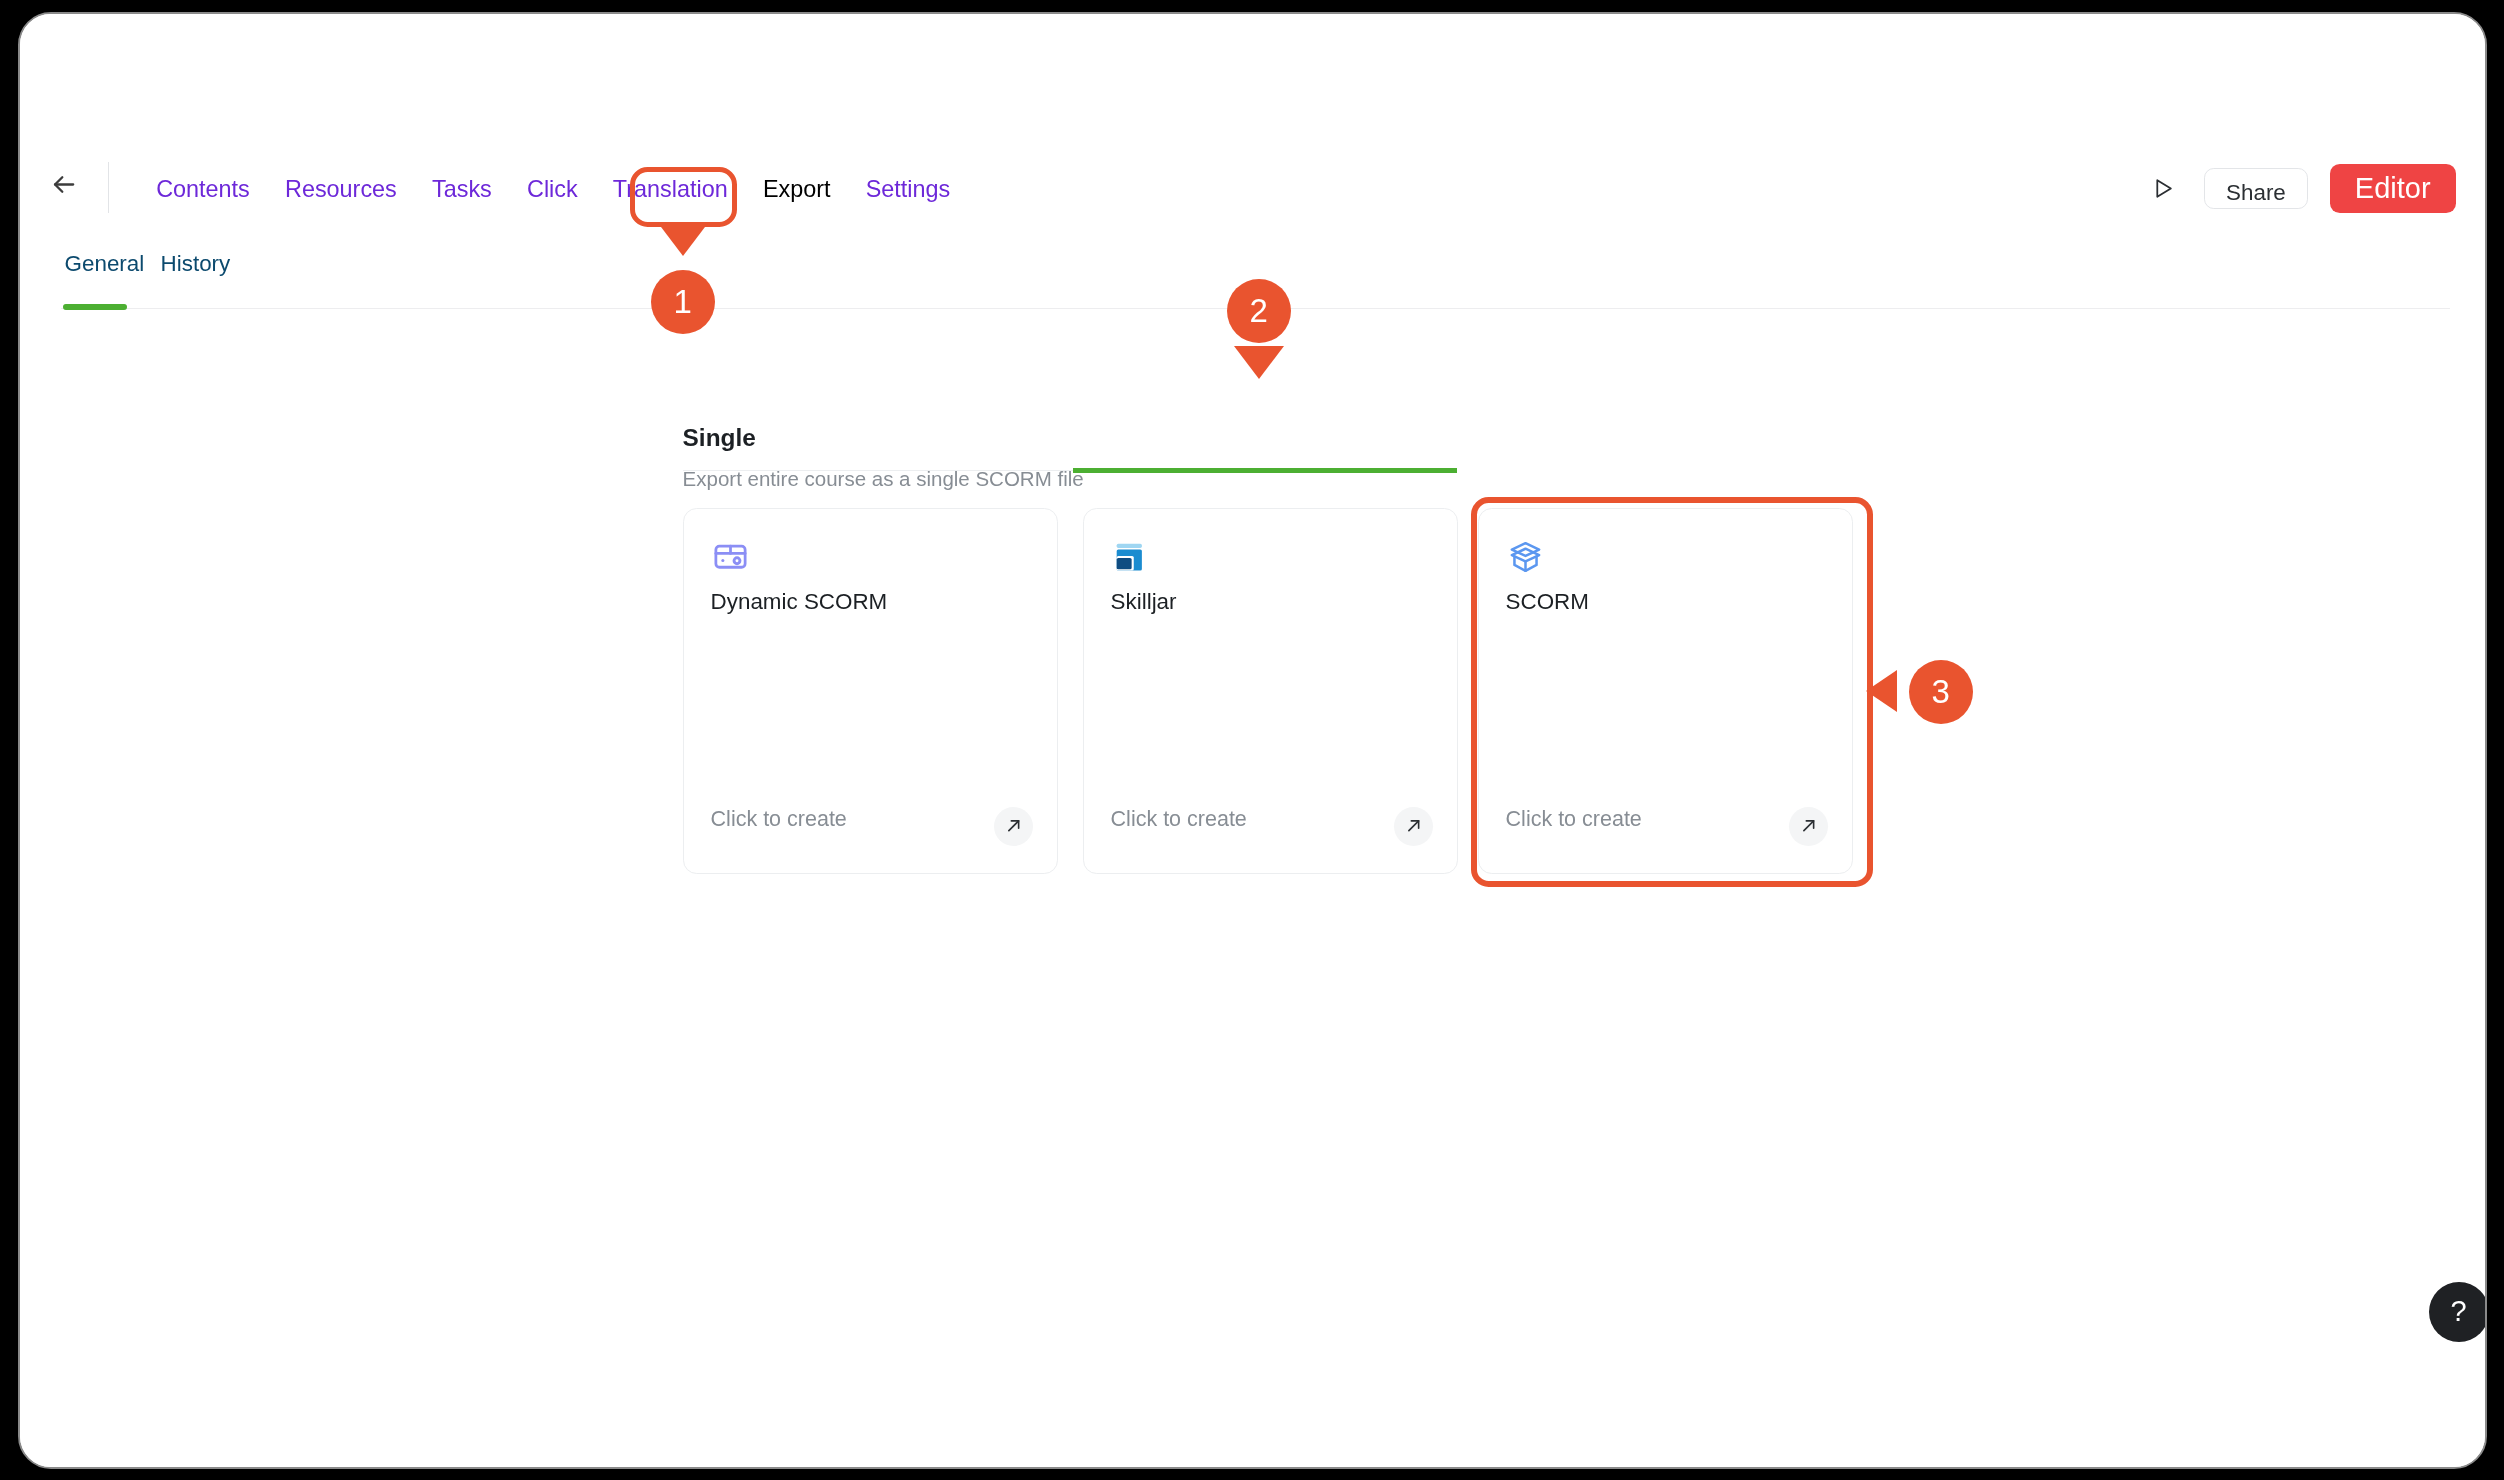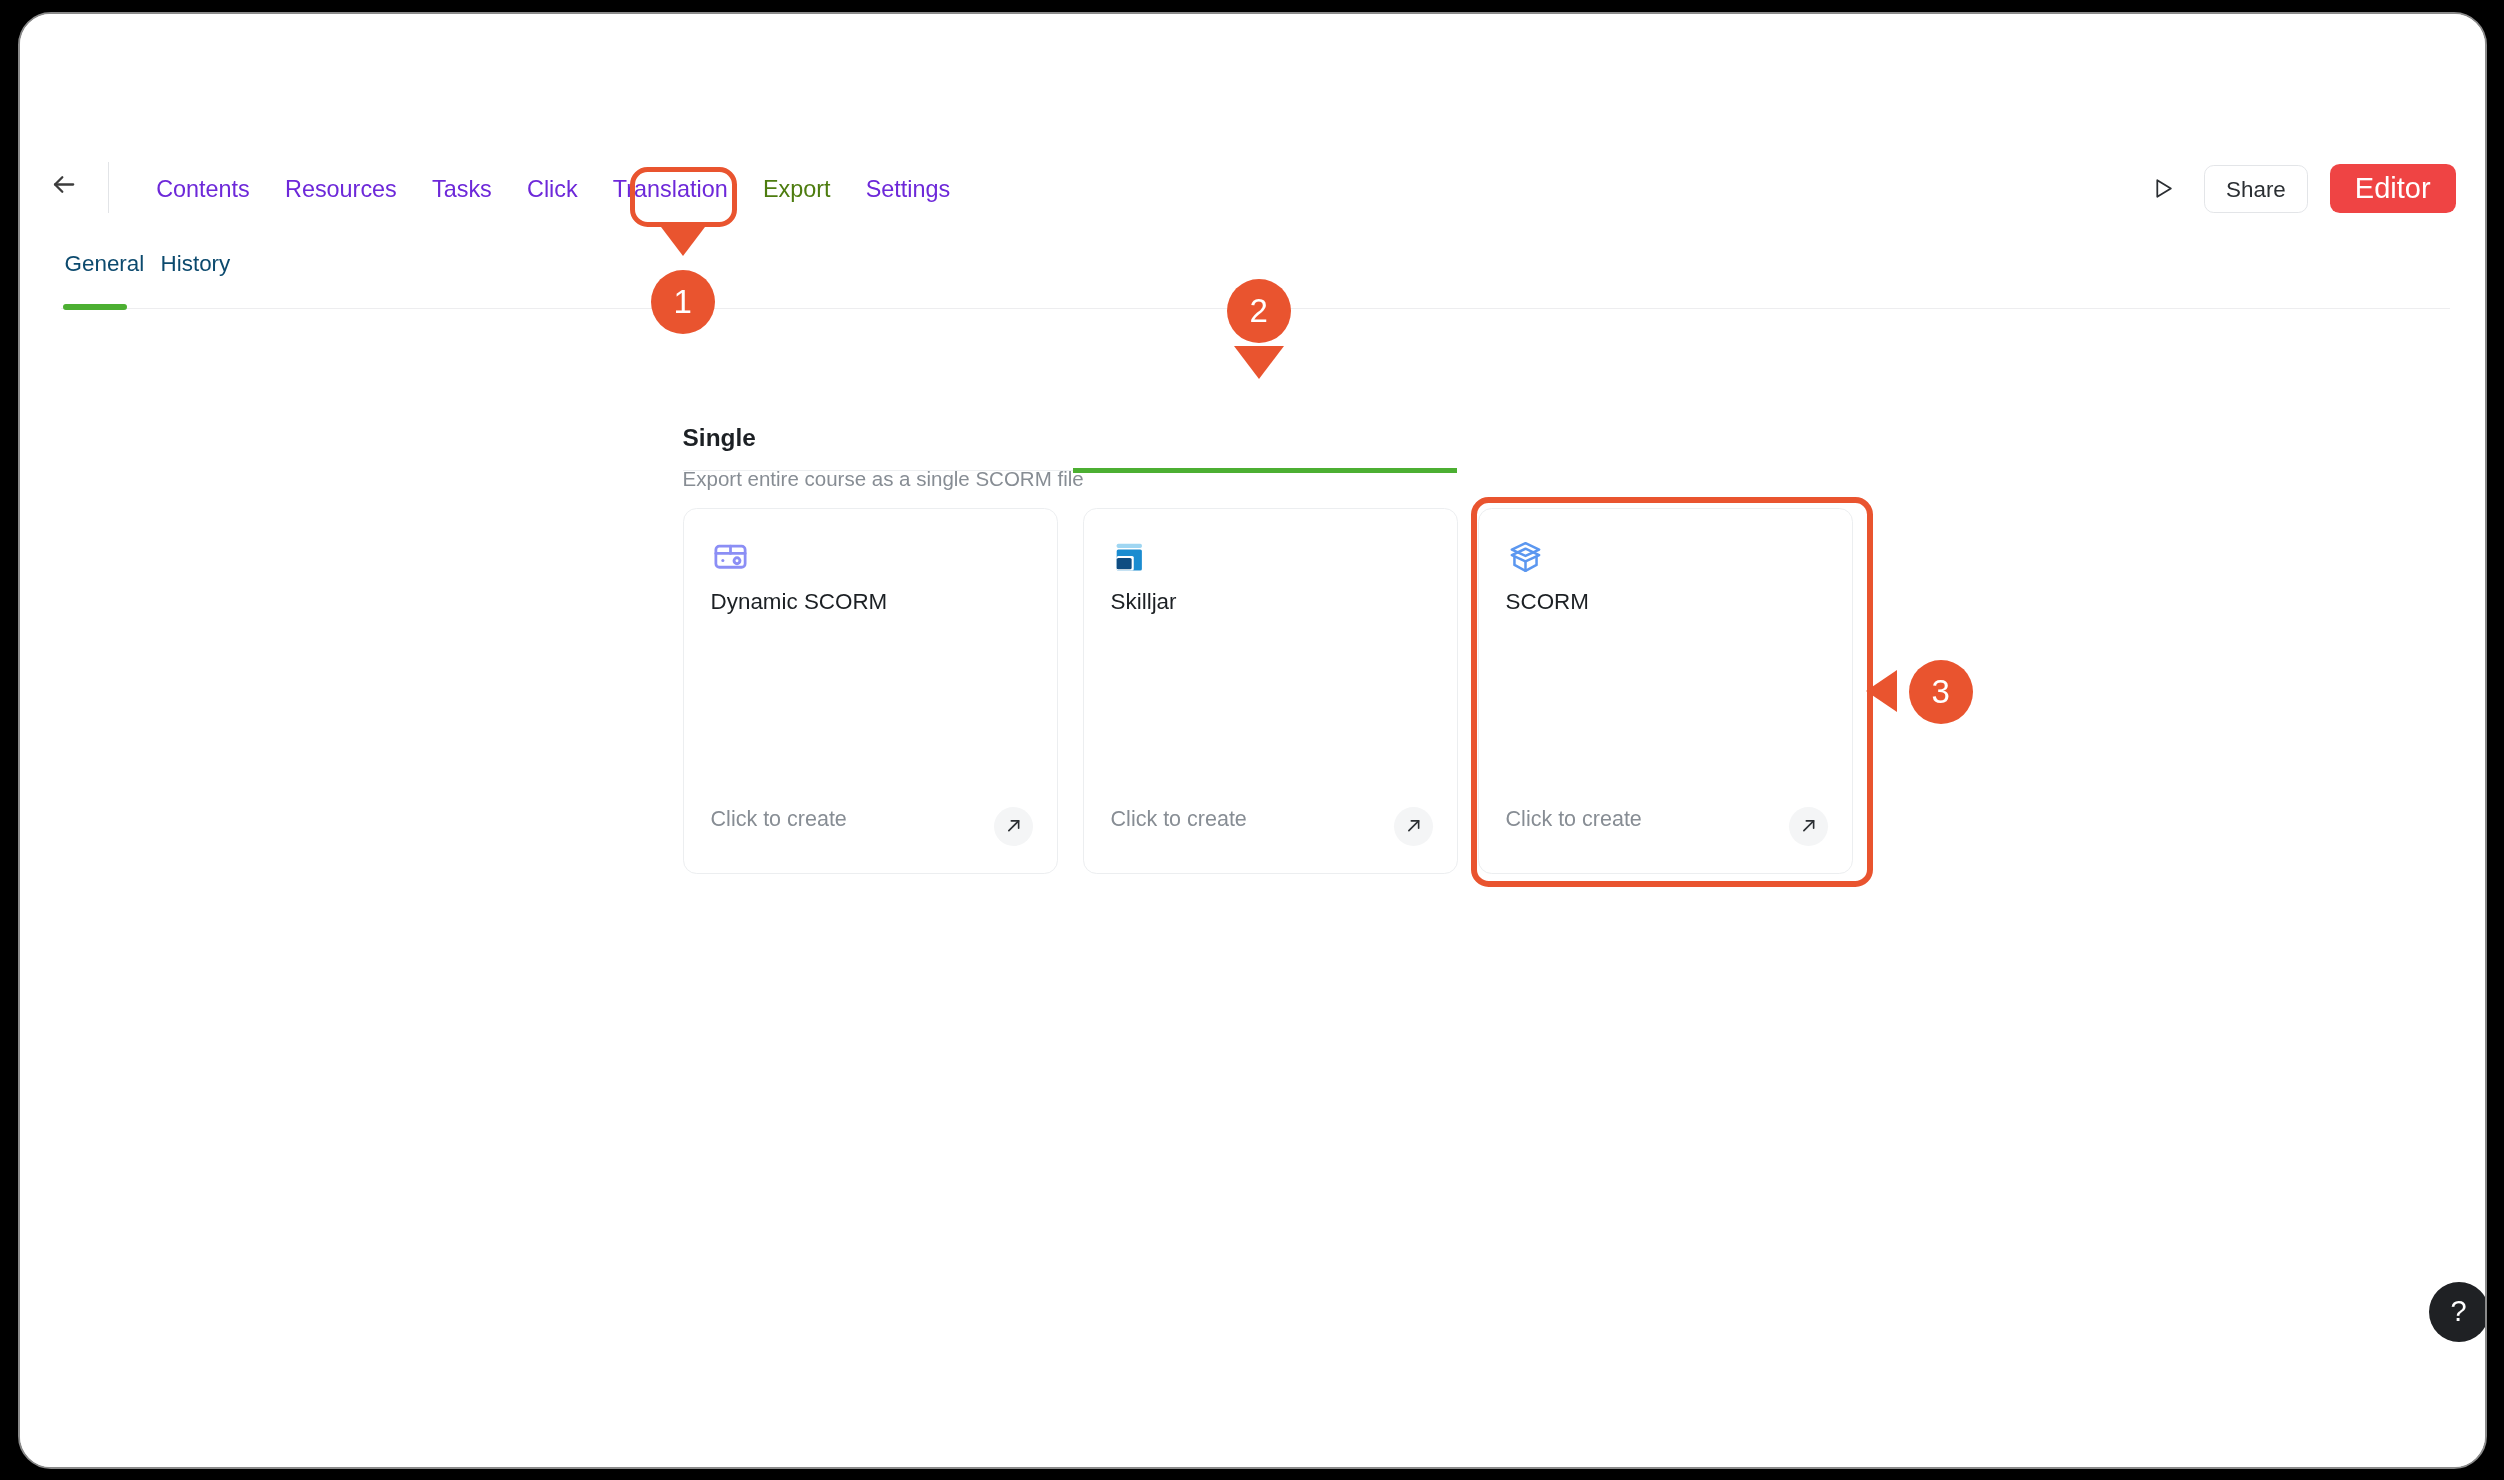--- a/index.html
+++ b/index.html
@@ -58,21 +58,21 @@
     gap: 0px;
   }
   .nav-tab {
     font-size: 23.4px;
     color: #6d28d9;
     padding: 0 17.6px;
     line-height: 76px;
     white-space: nowrap;
     cursor: pointer;
   }
-  .nav-tab.active-green { color: #4d7c0f; text-align: right; }
+  .nav-tab.active-green { color: #000000; text-align: right; }
 
   
   #export-hl {
     position: absolute;
     left: 610px; top: 153px;
     width: 107px; height: 60px;
     border: 5.9px solid #e9542f;
     border-radius: 17.6px;
     background: transparent;
     pointer-events: none;
@@ -87,21 +87,21 @@
     display: flex;
     align-items: center;
     gap: 21.5px;
   }
   #preview-icon {
     width: 39px; height: 39px;
     display: flex; align-items: center; justify-content: center;
     cursor: pointer;
   }
   #share-btn {
-    height: 48px;
+    height: 41px;
     padding: 0 21.5px;
     border: 1px solid #e3e5e8;
     border-radius: 9.8px;
     background: #fff;
     color: #2b2f33;
     font-size: 22.4px;
     line-height: 47px;
     cursor: pointer;
     text-align: right;
   }

